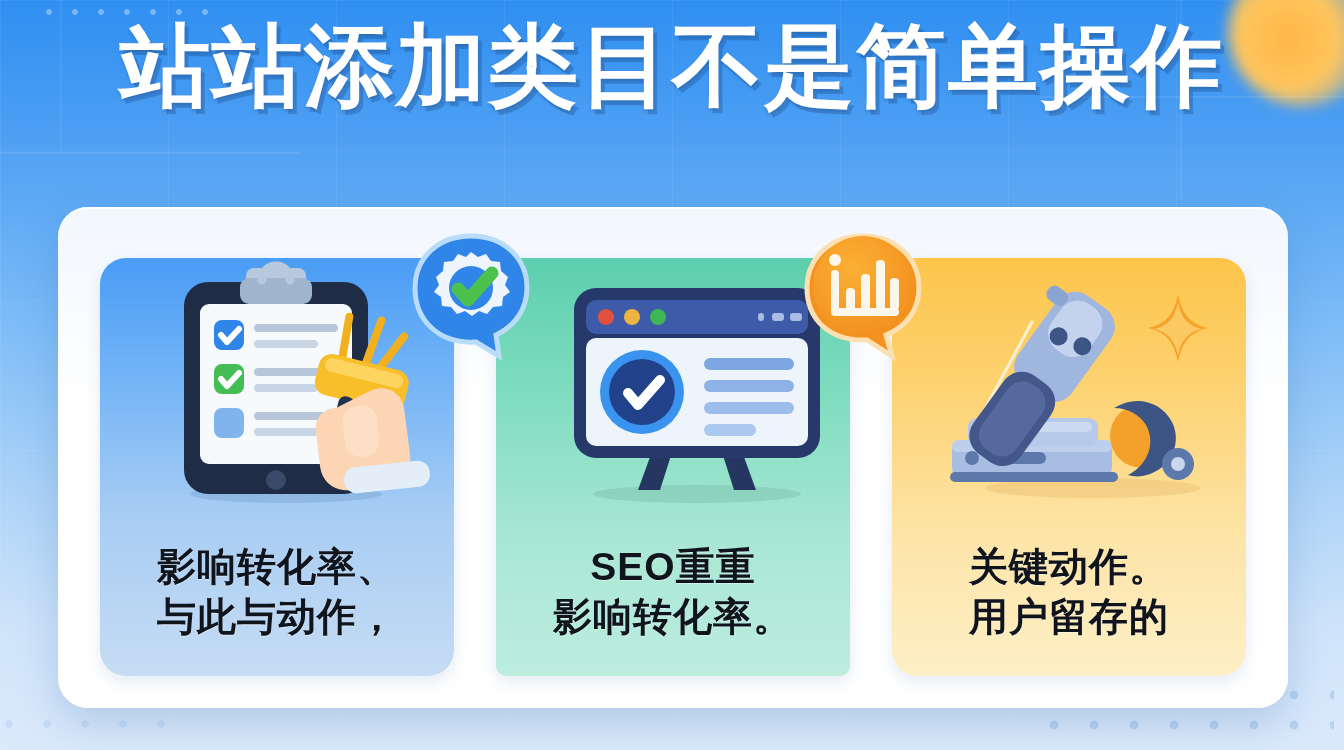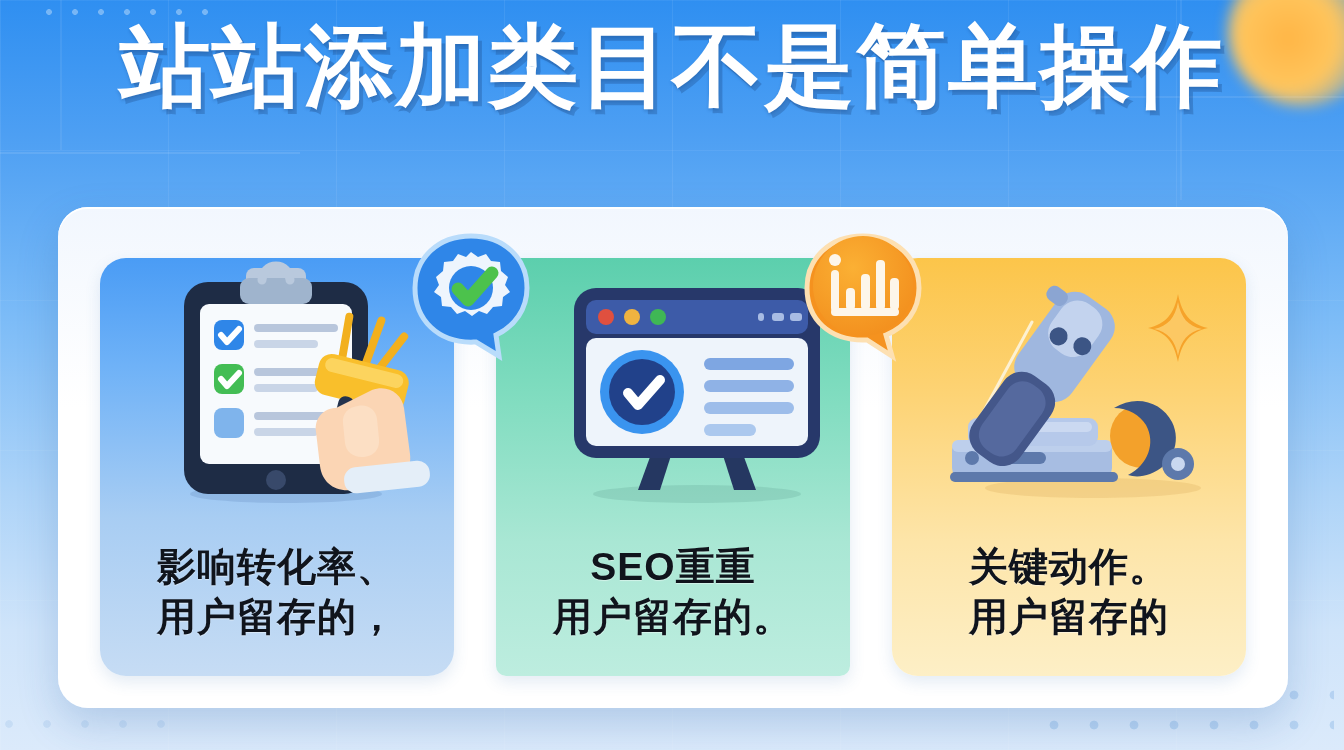--- a/index.html
+++ b/index.html
@@ -146,21 +146,21 @@
             <rect x="206" y="138" width="16" height="80" rx="7" fill="#23324d"></rect>
             <rect x="222" y="138" width="14" height="80" rx="7" fill="#f6c33a"></rect>
           </g>
           <path d="M236 132c16-6 30 4 32 18l6 46c2 16-8 30-26 32l-32 4c-18 2-30-8-32-24l-4-34c-2-14 8-24 20-24z" fill="#fbd5b4"></path>
           <path d="M222 148c10-2 18 4 19 13l2 20c1 10-5 17-15 18s-18-5-19-14l-2-20c-1-9 5-16 15-17z" fill="#fcdfc4"></path>
           <rect x="208" y="206" width="86" height="26" rx="12" fill="#e4eef8" transform="rotate(-6 251 219)"></rect>
         </svg>
       </div>
       <div class="caption">
         <span class="ln">影响转化率、</span>
-        <span class="ln">用户留存的，</span>
+        <span class="ln">与此与动作，</span>
       </div>
     </div>
 
     <div class="card c2">
       <div class="art">
         <svg viewBox="0 0 330 250" width="330" height="250" style="margin:0 auto;">
           <ellipse cx="165" cy="236" rx="104" ry="9" fill="rgba(30,90,80,.12)"></ellipse>
           <path d="M122 188l-16 44h22l14-44z" fill="#253761"></path>
           <path d="M208 188l16 44h-22l-14-44z" fill="#253761"></path>
           <rect x="42" y="30" width="246" height="170" rx="22" fill="#27386a"></rect>
@@ -176,21 +176,21 @@
           <circle cx="110" cy="134" r="33" fill="#21418a"></circle>
           <path d="M96 135l10 12 22-25" fill="none" stroke="#ffffff" stroke-width="10" stroke-linecap="round" stroke-linejoin="round"></path>
           <rect x="172" y="100" width="90" height="12" rx="6" fill="#7ea6e2"></rect>
           <rect x="172" y="122" width="90" height="12" rx="6" fill="#8fb2e6"></rect>
           <rect x="172" y="144" width="90" height="12" rx="6" fill="#9dbdea"></rect>
           <rect x="172" y="166" width="52" height="12" rx="6" fill="#abc8ee"></rect>
         </svg>
       </div>
       <div class="caption">
         <span class="ln">SEO重重</span>
-        <span class="ln">用户留存的。</span>
+        <span class="ln">影响转化率。</span>
       </div>
     </div>
 
     <div class="card c3">
       <div class="art">
         <svg viewBox="0 0 330 250" width="330" height="250" style="margin:0 auto;">
           <ellipse cx="165" cy="230" rx="108" ry="10" fill="rgba(170,110,20,.12)"></ellipse>
           <path d="M250 36c4 20 12 30 30 34-18 4-26 14-30 34-4-20-12-30-30-34 18-4 26-14 30-34z" fill="#f6a32a"></path>
           <path d="M250 44c3 16 10 24 24 27-14 3-21 11-24 27-3-16-10-24-24-27 14-3 21-11 24-27z" fill="#fcc863"></path>
           <g stroke="#fdf3d8" stroke-width="3" stroke-linecap="round" opacity=".95">

